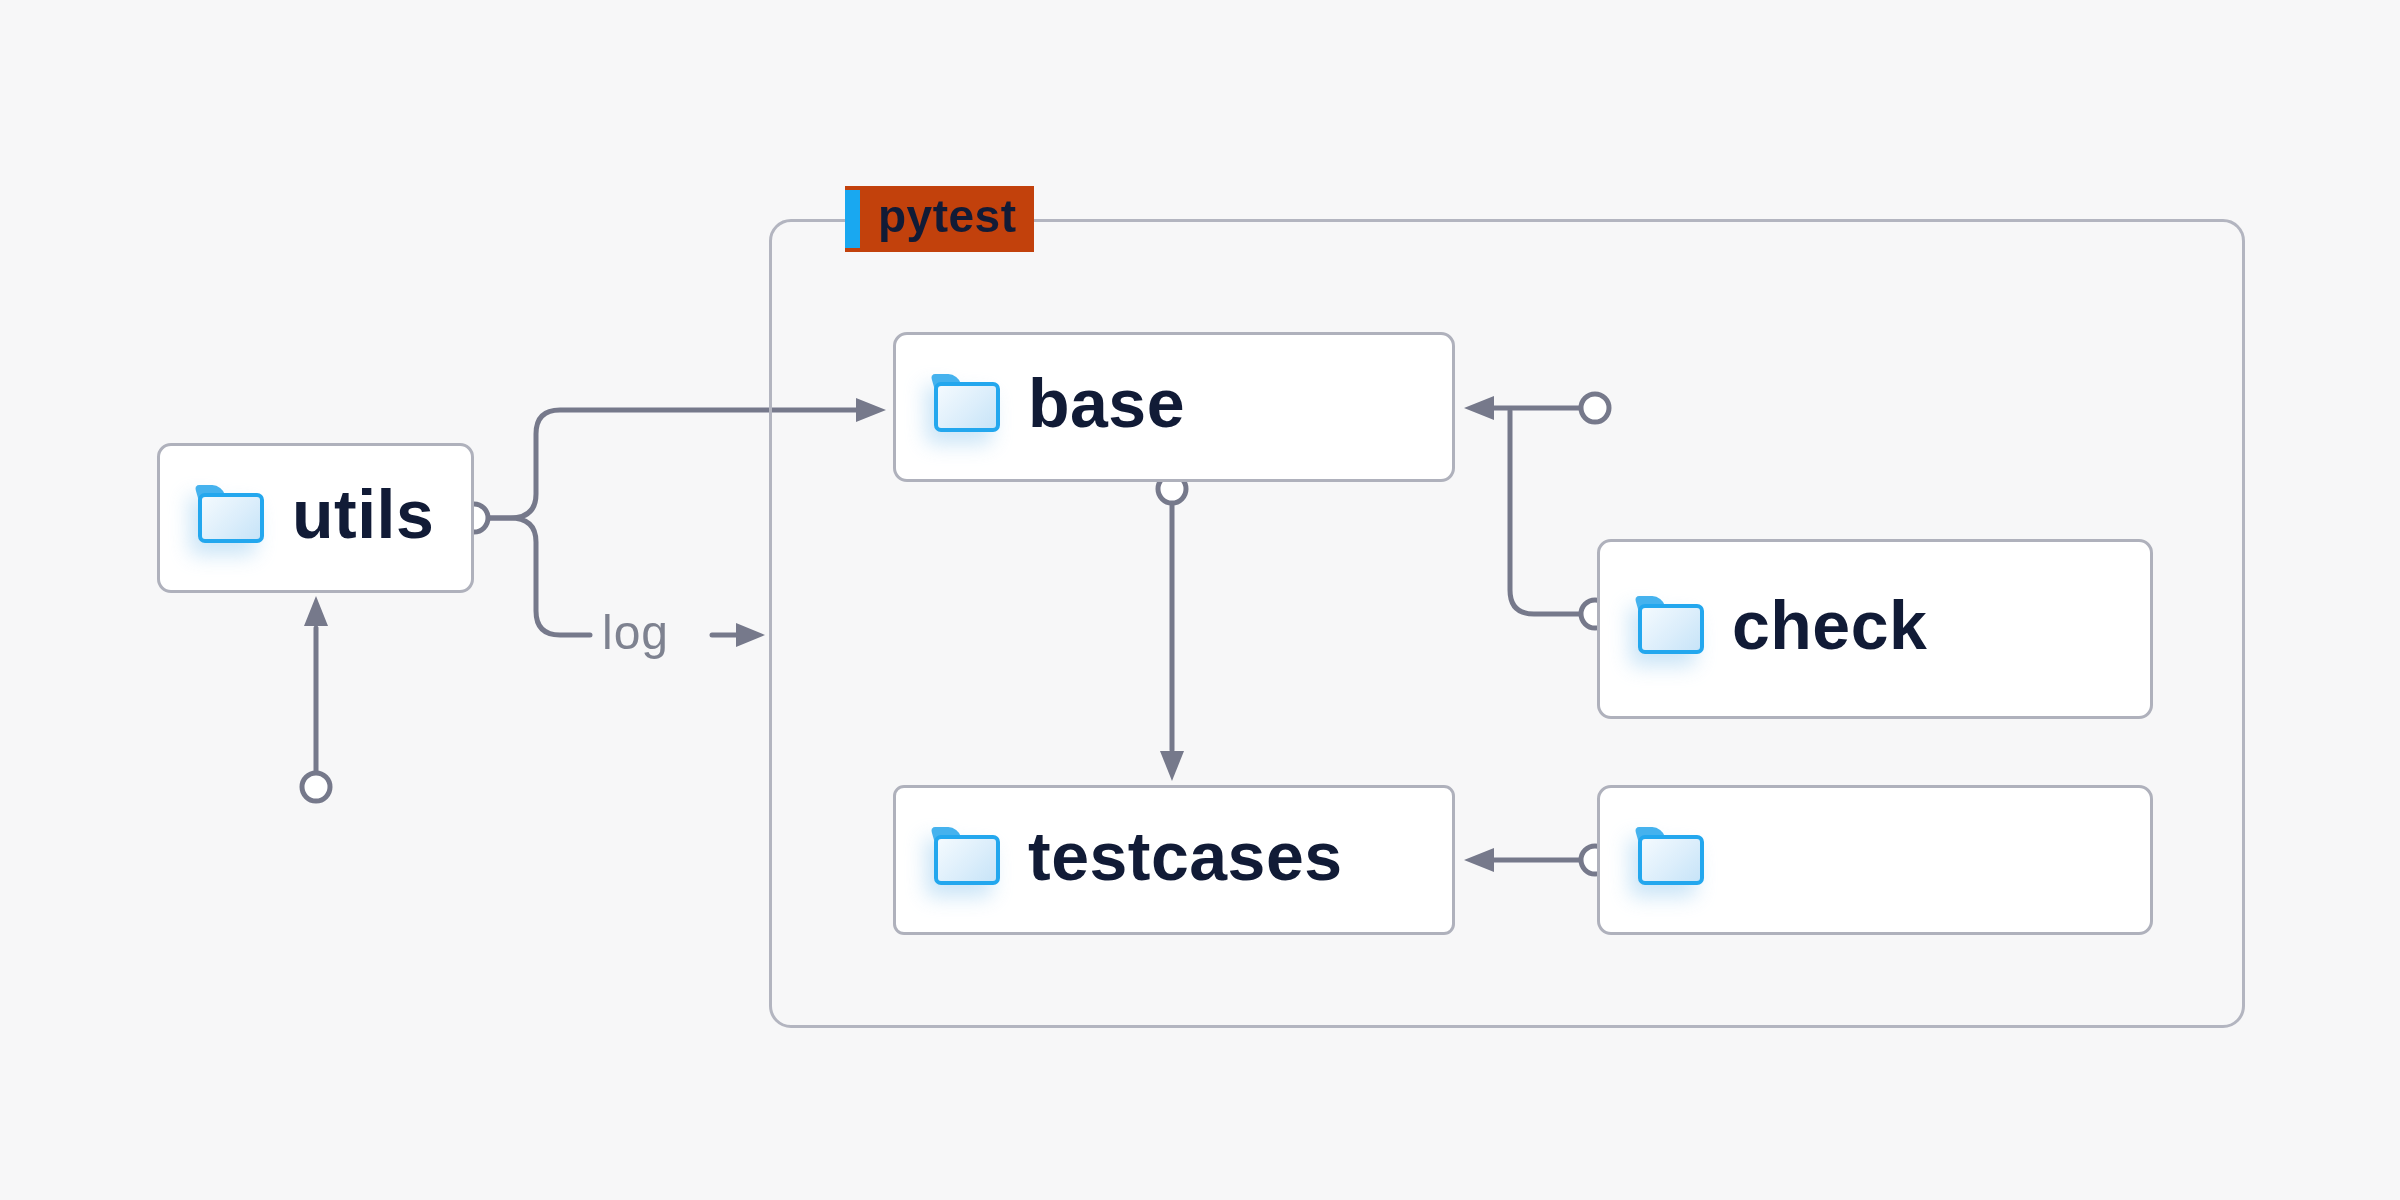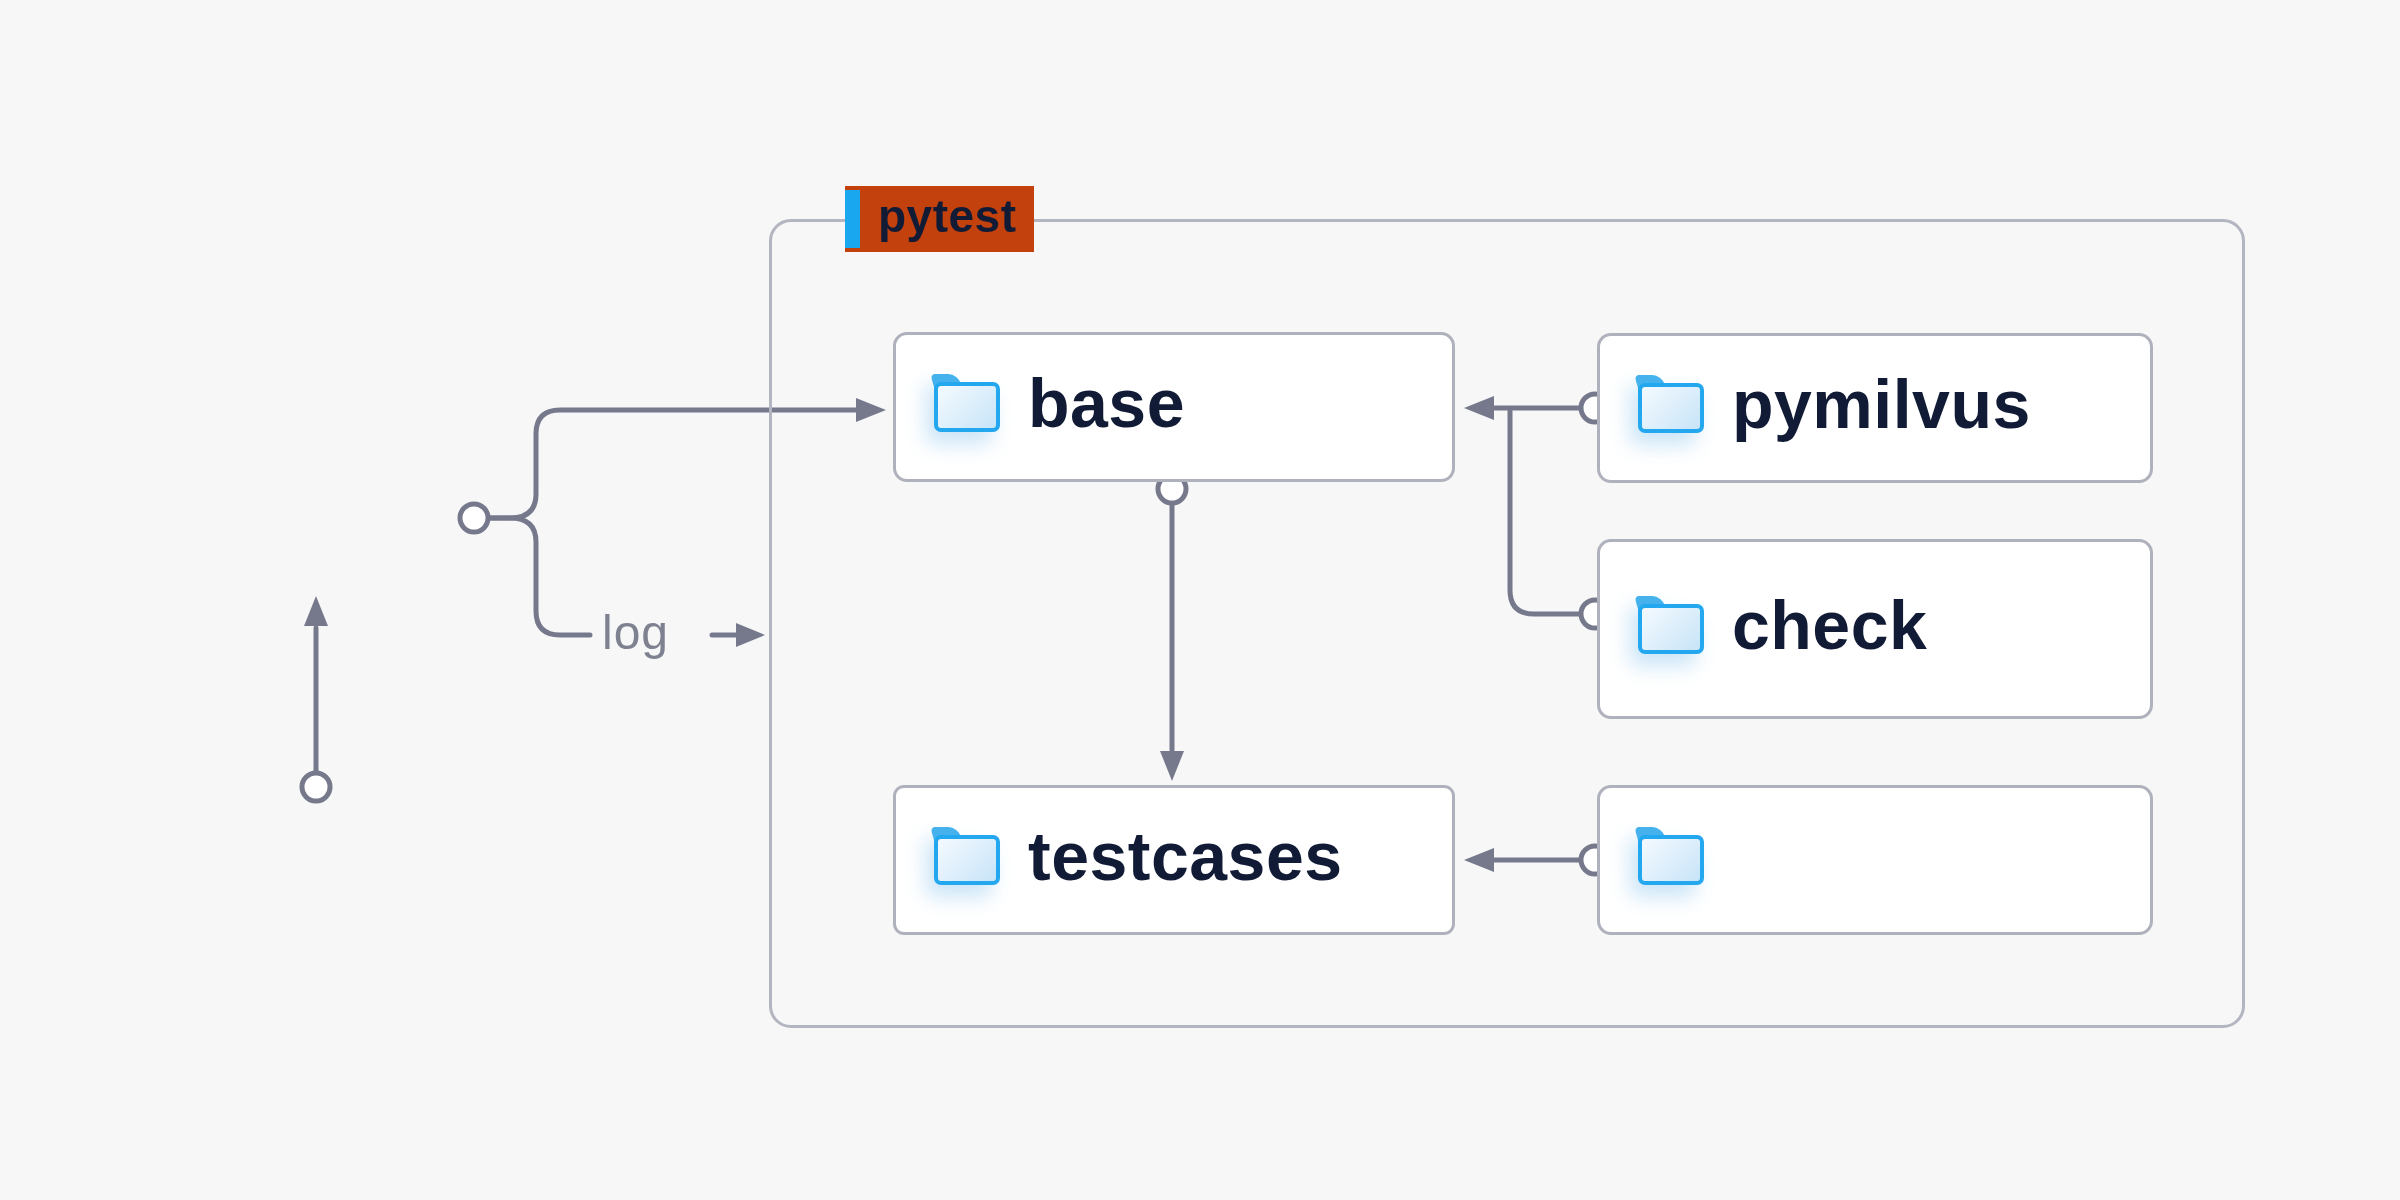--- a/index.html
+++ b/index.html
@@ -183,45 +183,45 @@
   </svg>
 
   <div class="group-box"></div>
   <div class="group-label">
     <span class="accent-bar"></span>
     <span class="group-title">pytest</span>
   </div>
 
   <div class="edge-label">log</div>
 
+  <div class="node node-utils">
+    <span class="folder">
+        <span class="tab"></span>
+        <span class="body"></span>
+      </span>
+    <span class="label">utils</span>
+  </div>
 
 
   <div class="node node-base">
     <span class="folder">
         <span class="tab"></span>
         <span class="body"></span>
       </span>
     <span class="label">base</span>
   </div>
 
   <div class="node node-testcases">
     <span class="folder">
         <span class="tab"></span>
         <span class="body"></span>
       </span>
     <span class="label">testcases</span>
   </div>
 
-  <div class="node node-pymilvus">
-    <span class="folder">
-        <span class="tab"></span>
-        <span class="body"></span>
-      </span>
-    <span class="label">pymilvus</span>
-  </div>
 
   <div class="node node-check">
     <span class="folder">
         <span class="tab"></span>
         <span class="body"></span>
       </span>
     <span class="label">check</span>
   </div>
 
   <div class="node node-common">

